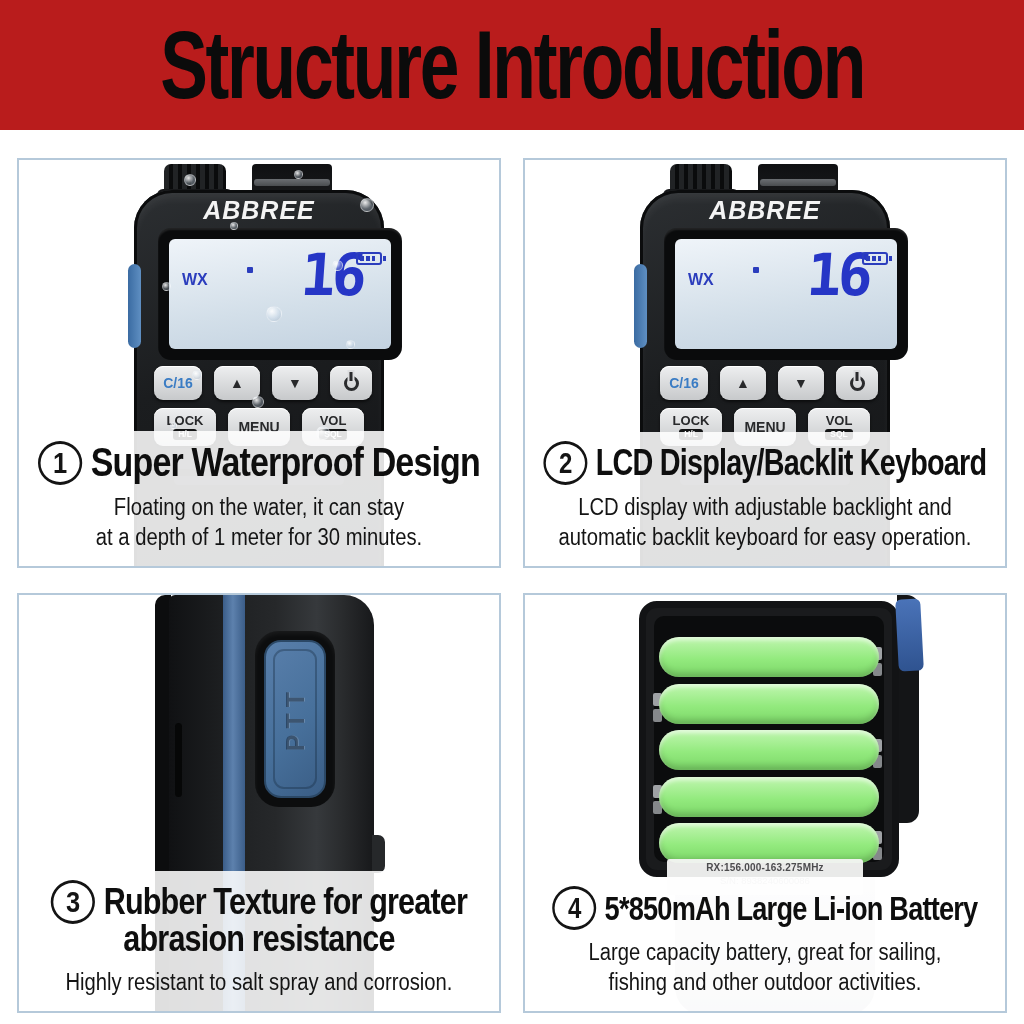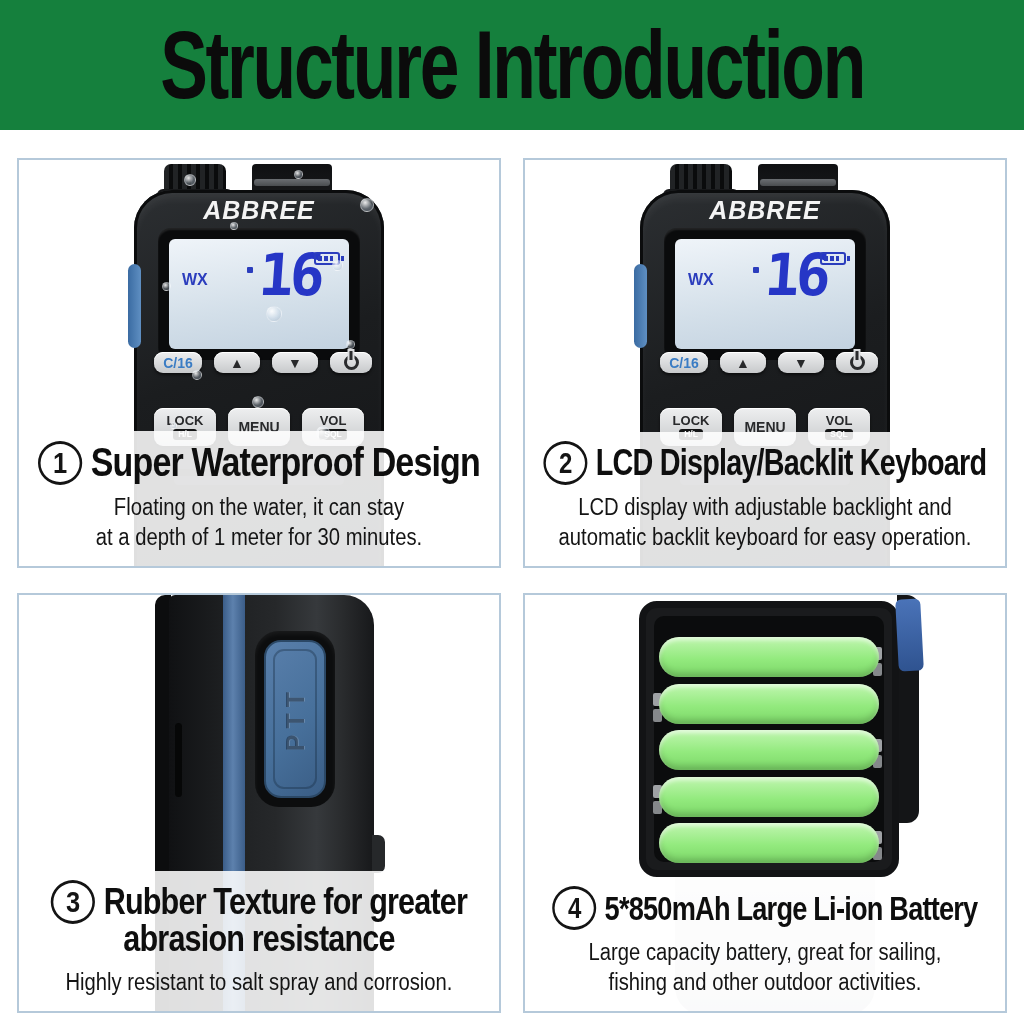--- a/index.html
+++ b/index.html
@@ -1,20 +1,20 @@
 <!DOCTYPE html>
 <html><head>
 <meta charset="utf-8">
 <style>
   html,body{width:1024px;height:1024px;margin:0;padding:0;background:#fff;overflow:hidden;
     font-family:"Liberation Sans",sans-serif;-webkit-font-smoothing:antialiased;}
   *{box-sizing:border-box;}
 
   
-  .header{position:absolute;left:0;top:0;width:1024px;height:130px;background:#15803d;
+  .header{position:absolute;left:0;top:0;width:1024px;height:130px;background:#b91c1c;
     display:flex;align-items:center;justify-content:center;overflow:hidden;}
   .header h1{margin:0;font-size:94px;font-weight:700;color:#0b0b0b;letter-spacing:-3px;
     white-space:nowrap;transform:scaleX(0.76) scaleY(1.02);}
 
   
   .card{position:absolute;background:#fff;border:2px solid #b5c9da;overflow:hidden;}
   #card1{left:17px;top:158px;width:484px;height:410px;}
   #card2{left:523px;top:158px;width:484px;height:410px;}
   #card3{left:17px;top:593px;width:484px;height:420px;}
   #card4{left:523px;top:593px;width:484px;height:420px;}
@@ -50,36 +50,36 @@
     background:linear-gradient(#0f1012,#1b1d1f);border-radius:4px 4px 16px 16px;}
   .antbase::before{content:'';position:absolute;left:2px;right:2px;top:15px;height:7px;
     background:linear-gradient(#6a6e72,#4a4d50);border-radius:3px;}
   .rbody{position:absolute;left:0;top:26px;width:250px;height:380px;
     background:linear-gradient(160deg,#2c2f32 0%,#1b1d1f 45%,#141517 100%);
     border-radius:38px 38px 0 0;box-shadow:inset 0 0 0 3px #0b0c0d,inset 0 8px 10px rgba(255,255,255,0.07);}
   .side-btn{position:absolute;left:-6px;top:100px;width:13px;height:84px;
     background:linear-gradient(90deg,#3a6ba2,#5f8fc2);border-radius:7px;}
   .brand{position:absolute;left:0;top:32px;width:100%;text-align:center;color:#f4f4f4;
     font-style:italic;font-weight:700;font-size:25px;letter-spacing:1px;}
-  .lcd{position:absolute;left:24px;top:64px;width:202px;height:132px;background:#0a0b0c;
+  .lcd{position:absolute;left:24px;top:64px;width:244px;height:132px;background:#0a0b0c;
     border-radius:13px;box-shadow:inset 0 2px 2px rgba(255,255,255,0.1);}
   .lcd-screen{position:absolute;inset:11px;border-radius:6px;
     background:linear-gradient(172deg,#eff4f9 0%,#d3dfe9 60%,#c3d2e0 100%);}
   .lcd-wx{position:absolute;left:13px;top:32px;font-size:16px;font-weight:700;color:#2b3dbd;}
   .lcd-dot{position:absolute;left:78px;top:28px;width:6px;height:6px;background:#2b3dbd;border-radius:1px;}
   .lcd-ch{position:absolute;right:28px;top:2px;font-family:"DejaVu Sans Mono",monospace;
     font-weight:700;font-size:58px;color:#2636c6;transform:skewX(-4deg);letter-spacing:-4px;}
   .batt-ico{position:absolute;right:9px;top:13px;width:26px;height:13px;border:2px solid #2b3dbd;border-radius:3px;}
   .batt-ico::after{content:'';position:absolute;right:-6px;top:2px;width:3px;height:5px;background:#2b3dbd;}
   .batt-ico::before{content:'';position:absolute;left:2px;top:2px;bottom:2px;width:15px;
     background:repeating-linear-gradient(90deg,#2b3dbd 0 4px,transparent 4px 6px);}
   .key{position:absolute;background:linear-gradient(#eeeff0,#c7c9cb);border-radius:9px;
     box-shadow:0 2px 3px rgba(0,0,0,0.55),inset 0 1px 0 #fff;
     display:flex;align-items:center;justify-content:center;font-weight:700;color:#28292b;}
-  .row1{top:188px;height:21px;}
+  .row1{top:202px;height:34px;}
   .k1{left:20px;width:48px;font-size:14px;color:#3a7cc4;}
   .k2{left:80px;width:46px;font-size:14px;}
   .k3{left:138px;width:46px;font-size:14px;}
   .k4{left:196px;width:42px;}
   .pwr{width:15px;height:15px;border:3px solid #2a2b2d;border-radius:50%;position:relative;}
   .pwr::after{content:'';position:absolute;left:50%;top:-7px;transform:translateX(-50%);
     width:3px;height:9px;background:#2a2b2d;box-shadow:0 0 0 2px #dcdddf;}
   .row2{top:244px;height:38px;flex-direction:column;line-height:1;gap:2px;font-size:13px;}
   .k5{left:20px;width:62px;}
   .k6{left:94px;width:62px;font-size:14px;}
@@ -276,20 +276,24 @@
     <span class="ct" style="left:128px;top:98px;"></span>
     <span class="ct" style="left:348px;top:144px;"></span>
     <span class="ct" style="left:128px;top:190px;"></span>
     <span class="ct" style="left:348px;top:236px;"></span>
     <div class="cell" style="top:42px;"></div>
     <div class="cell" style="top:89px;"></div>
     <div class="cell" style="top:135px;"></div>
     <div class="cell" style="top:182px;"></div>
     <div class="cell" style="top:228px;"></div>
     <div class="body-below"></div>
+    <div class="fcc-label">
+      <div class="fcc-line1">RX:156.000-163.275MHz</div>
+      <div class="fcc-line2">S/N: 8938240600086</div>
+    </div>
   </div>
   <div class="caption">
     <div class="cap-head xc80">
       <span class="num-circle">4</span>
       <span class="cap-title sm">5*850mAh Large Li-ion Battery</span>
     </div>
     <div class="cap-desc first">Large capacity battery, great for sailing,</div>
     <div class="cap-desc">fishing and other outdoor activities.</div>
   </div>
 </div>

